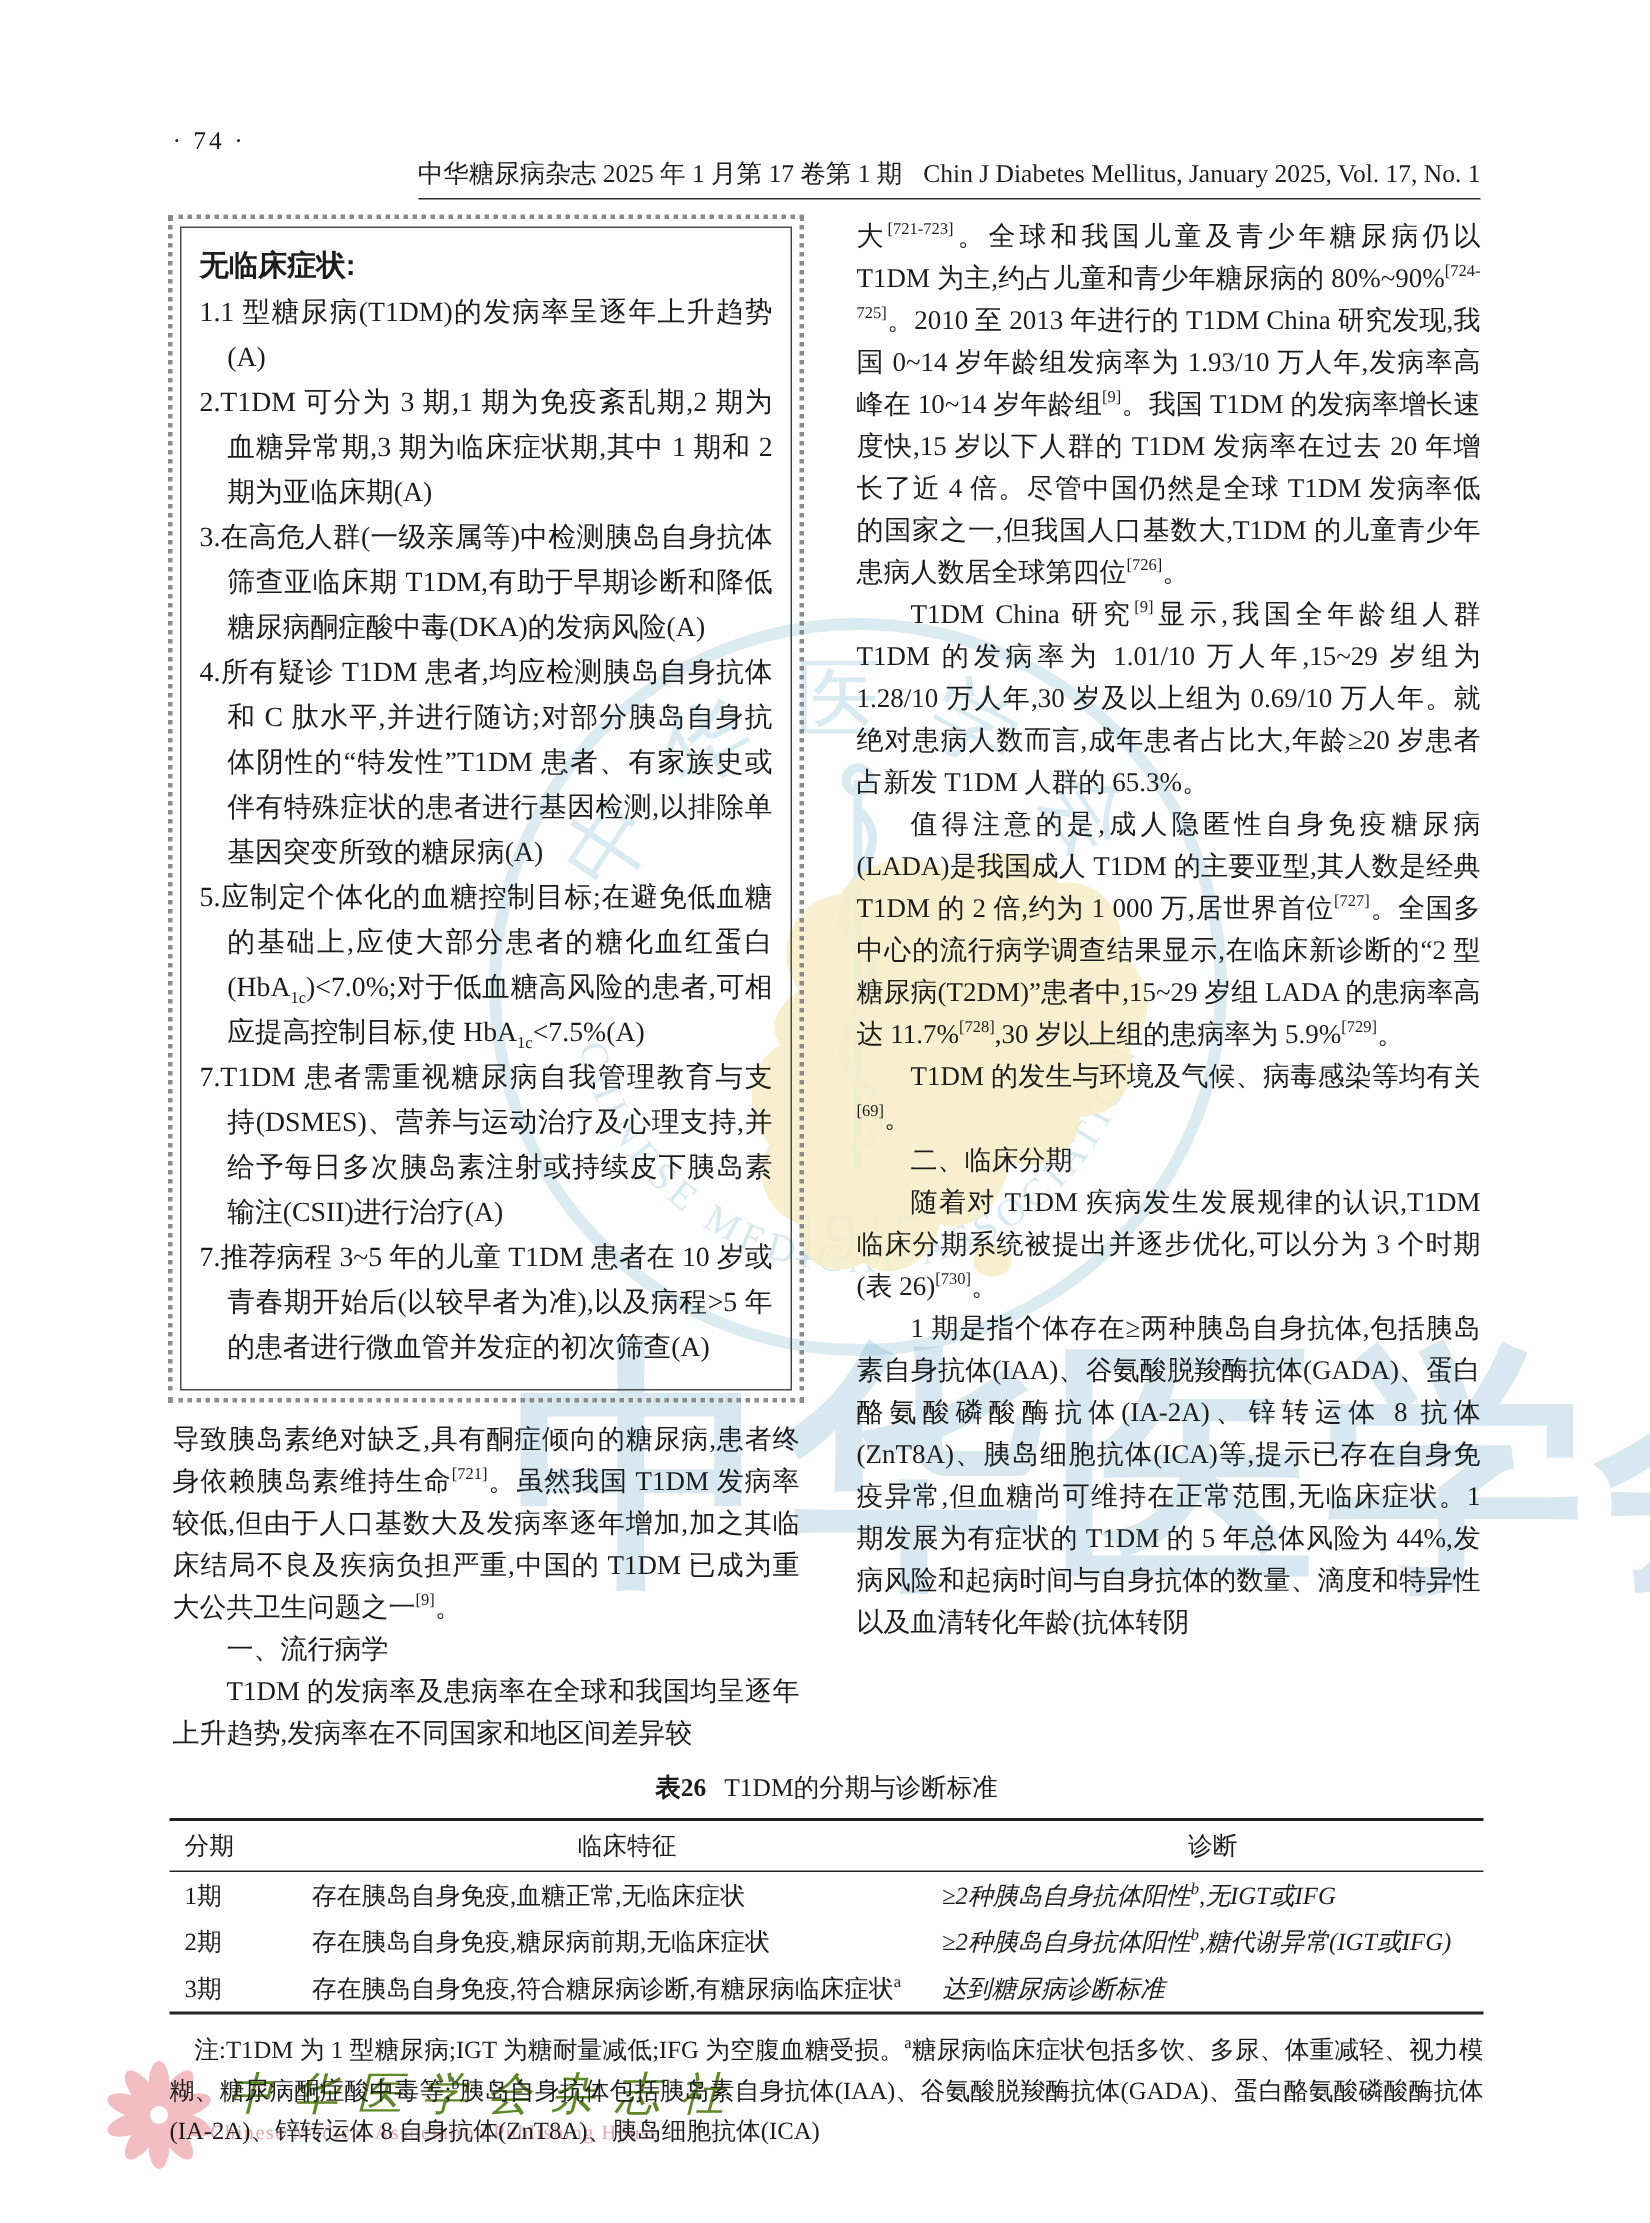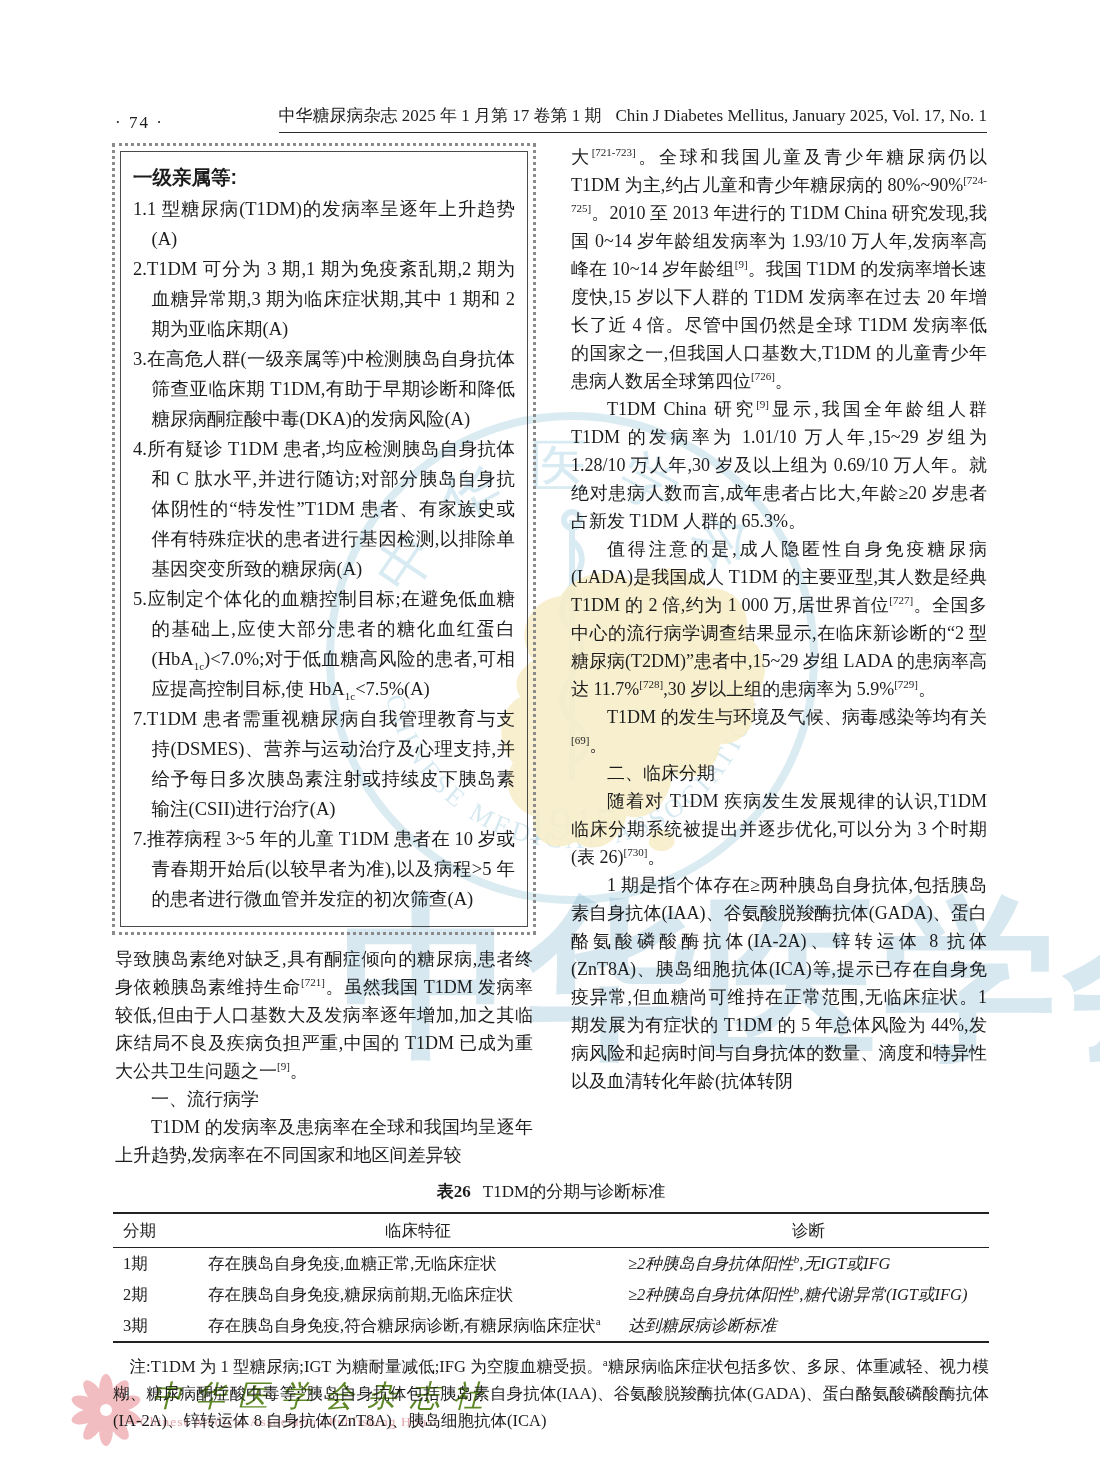--- a/index.html
+++ b/index.html
@@ -5,21 +5,21 @@
   html,body{margin:0;padding:0;background:#e8e8e8;}
   .page{
     position:relative;width:1100px;height:1482px;background:#ffffff;
     font-family:"Liberation Serif","DejaVu Serif",serif;color:#1c1c1c;
     overflow:hidden;margin:0 auto;
   }
   .wm{position:absolute;z-index:0;pointer-events:none;}
   .content-layer{position:relative;z-index:1;}
 
   
-  .header{position:absolute;top:84px;left:115px;width:872px;display:flex;align-items:flex-end;font-size:17px;}
+  .header{position:absolute;top:84px;left:115px;width:872px;display:flex;font-size:17px;}
   .page-num{width:110px;letter-spacing:2px;}
   .journal{flex:1;text-align:right;margin-top:20px;}
   .journal-inner{display:inline-block;border-bottom:1.6px solid #2a2a2a;padding:0 0 5px 0;}
   .journal-cn{margin-right:14px;}
 
   
   .cols{position:absolute;top:143px;left:115px;width:872px;display:flex;gap:38px;}
   .col-left{width:418px;}
   .col-right{width:416px;}
 
@@ -128,21 +128,21 @@
         <span class="journal-inner">
           <span class="journal-cn">中华糖尿病杂志 2025 年 1 月第 17 卷第 1 期</span><span>Chin J Diabetes Mellitus, January 2025, Vol. 17, No. 1</span>
         </span>
       </div>
     </div>
 
     <div class="cols">
       <div class="col-left">
 
         <div class="keypoints">
-          <div class="kp-title">一级亲属等:</div>
+          <div class="kp-title">无临床症状:</div>
           <ul class="kp-list">
             <li>1.1 型糖尿病(T1DM)的发病率呈逐年上升趋势(A)</li>
             <li>2.T1DM 可分为 3 期,1 期为免疫紊乱期,2 期为血糖异常期,3 期为临床症状期,其中 1 期和 2 期为亚临床期(A)</li>
             <li>3.在高危人群(一级亲属等)中检测胰岛自身抗体筛查亚临床期 T1DM,有助于早期诊断和降低糖尿病酮症酸中毒(DKA)的发病风险(A)</li>
             <li>4.所有疑诊 T1DM 患者,均应检测胰岛自身抗体和 C 肽水平,并进行随访;对部分胰岛自身抗体阴性的“特发性”T1DM 患者、有家族史或伴有特殊症状的患者进行基因检测,以排除单基因突变所致的糖尿病(A)</li>
             <li>5.应制定个体化的血糖控制目标;在避免低血糖的基础上,应使大部分患者的糖化血红蛋白(HbA<sub>1c</sub>)&lt;7.0%;对于低血糖高风险的患者,可相应提高控制目标,使 HbA<sub>1c</sub>&lt;7.5%(A)</li>
             <li>7.T1DM 患者需重视糖尿病自我管理教育与支持(DSMES)、营养与运动治疗及心理支持,并给予每日多次胰岛素注射或持续皮下胰岛素输注(CSII)进行治疗(A)</li>
             <li>7.推荐病程 3~5 年的儿童 T1DM 患者在 10 岁或青春期开始后(以较早者为准),以及病程&gt;5 年的患者进行微血管并发症的初次筛查(A)</li>
           </ul>
         </div>

